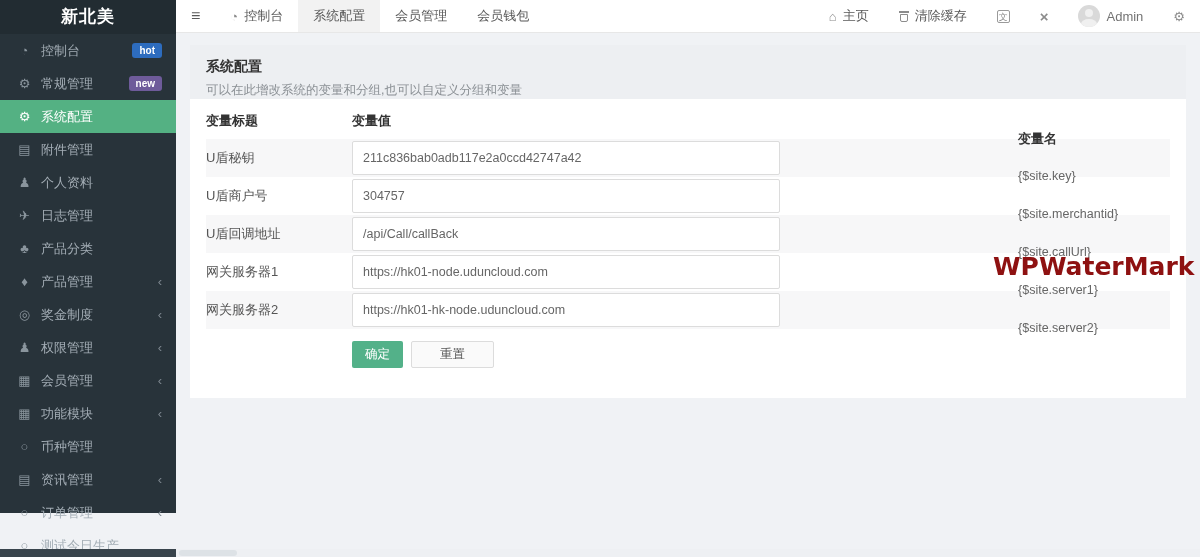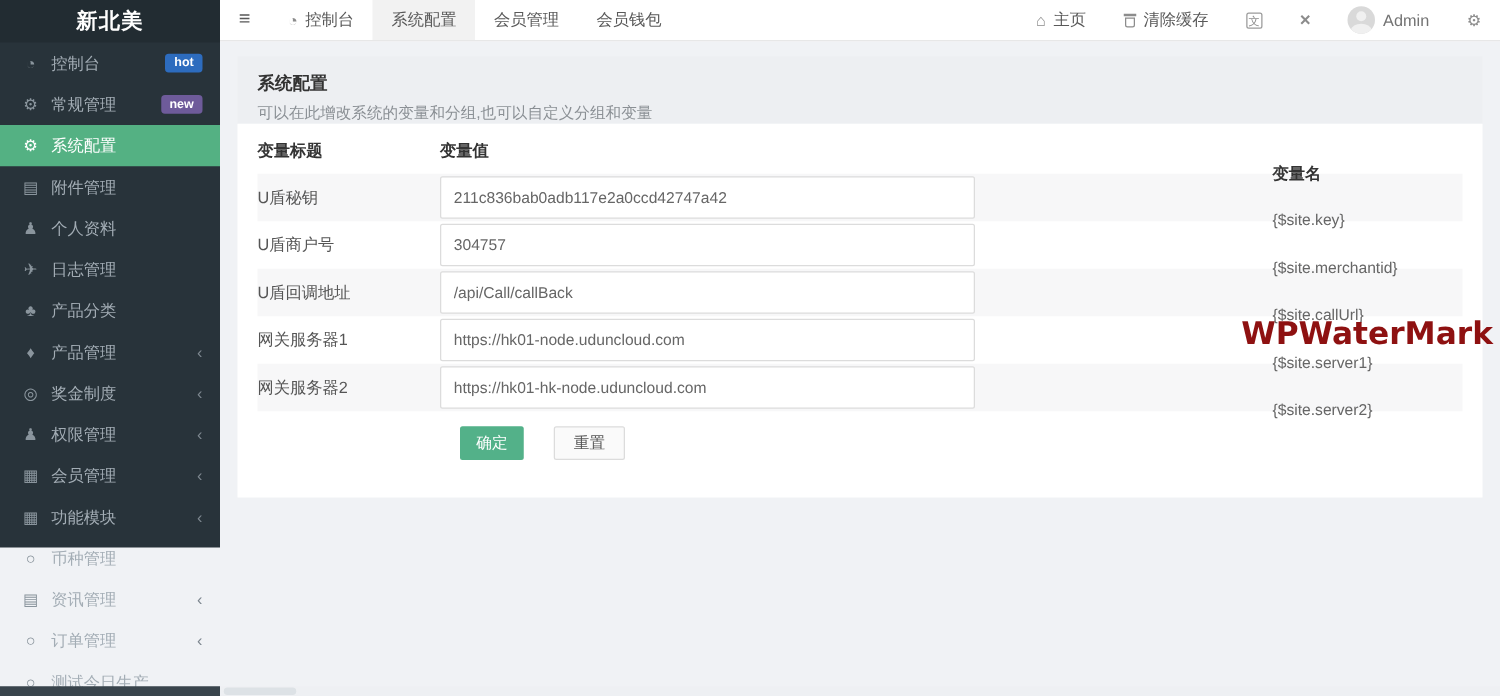--- a/index.html
+++ b/index.html
@@ -3,21 +3,21 @@
 <meta charset="utf-8">
 <style>
   * { margin:0; padding:0; box-sizing:border-box; }
   html,body { width:1200px; height:557px; overflow:hidden; }
   body {
     font-family:"Liberation Sans","DejaVu Sans",sans-serif;
     background:#f0f2f5; position:relative; font-size:13px; color:#595959;
   }
 
   
-  .sidebar { position:absolute; left:0; top:0; width:176px; height:438px;
+  .sidebar { position:absolute; left:0; top:0; width:176px; height:513px;
     background:#28333a; z-index:3; }
   .logo { height:34px; line-height:34px; text-align:center; color:#ffffff;
     font-size:17px; font-weight:bold; background:#222c32; letter-spacing:1px; }
   .side-item { height:33px; display:flex; align-items:center; gap:9px;
     padding:0 14px 0 17px; color:#a3adb5; cursor:pointer; }
   .side-item .s-icon { width:15px; text-align:center; color:#8a959d; font-size:13px; flex:none; }
   .side-item.active { background:#54b183; color:#ffffff; }
   .side-item.active .s-icon { color:#ffffff; }
   .badge { margin-left:auto; font-size:10px; font-weight:bold; color:#fff;
     padding:2px 7px; border-radius:3px; line-height:1.1; }
@@ -71,23 +71,23 @@
   .col-name  { flex:1; color:#666666; font-size:12.5px;margin-top:36px; }
   .thead .col-name { color:#333333; font-size:13px; }
   .frow { display:flex; align-items:center; height:38px; color:#555555; }
   .frow.striped { background:#f7f7f8; }
   .frow input { width:428px; height:26px; border:1px solid #dcdcdc; border-radius:2px;
     padding:16px 10px; font-size:12.5px; color:#666666; background:#ffffff; outline:none;
     font-family:"Liberation Sans","DejaVu Sans",sans-serif; }
   .btn-row { display:flex; gap:8px; margin-top:12px; padding-left:146px; }
   .btn { font-size:12.5px; border-radius:2px; cursor:pointer; border:none;
     padding:6px 13px; line-height:1.2;
-    font-family:"Liberation Sans","DejaVu Sans",sans-serif;margin-left:16px; }
+    font-family:"Liberation Sans","DejaVu Sans",sans-serif; }
   .btn-ok { background:#53b189; color:#ffffff; }
-  .btn-reset { background:#fafafa; color:#555555; border:1px solid #dcdcdc; padding:5px 15px; }
+  .btn-reset { background:#fafafa; color:#555555; border:1px solid #dcdcdc; padding:5px 28px; }
 
   
   .watermark { position:absolute; left:993px; top:252px; z-index:9;
     font-family:"DejaVu Sans",sans-serif; font-weight:bold; font-size:25px;
     color:#8e1111; letter-spacing:0; pointer-events:none;text-align:right; }
 
   
   .hscroll { position:absolute; left:0; right:0; bottom:0; height:8px; z-index:5; }
   .hscroll .track-dark { position:absolute; left:0; width:176px; top:0; bottom:0; background:#39444c; }
   .hscroll .track-light { position:absolute; left:176px; right:0; top:0; bottom:0; background:#eef0f3; }

